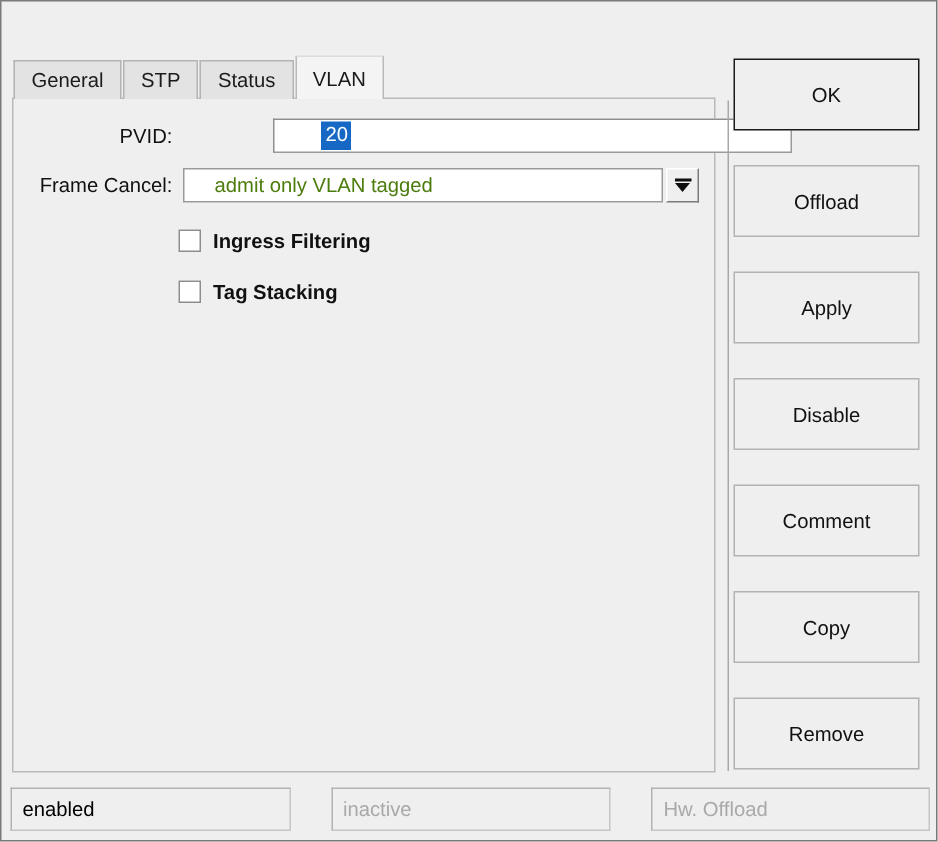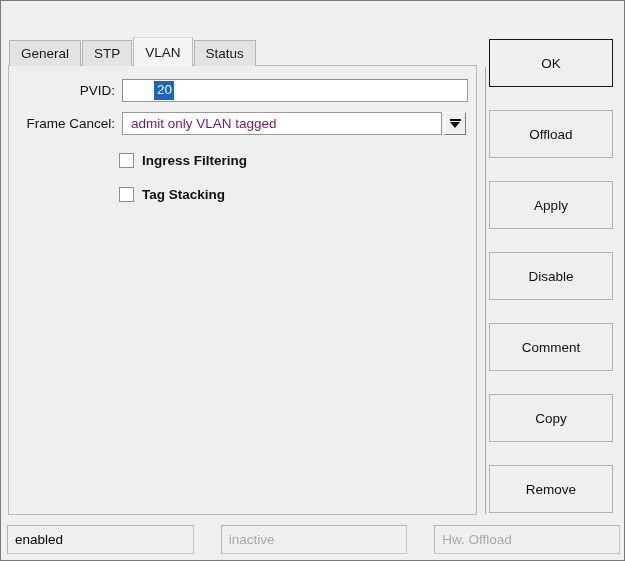--- a/index.html
+++ b/index.html
@@ -164,23 +164,23 @@
     display: flex;
     align-items: center;
   }
   .combo-field {
     background: #ffffff;
     border: 1px solid #9a9a9a;
     box-sizing: border-box;
     height: 23px;
     display: flex;
     align-items: center;
-    padding-left: 8px;
-    font-size: 13.5px;
-    color: #701a75;
+    padding-left: 20px;
+    font-size: 13.5px;
+    color: #4d7c0f;
     overflow: hidden;
     white-space: nowrap;
   }
   .combo-btn {
     width: 22px;
     height: 23px;
     margin-left: 2px;
     background: #efefef;
     border: 1px solid #ffffff;
     border-right-color: #7a7a7a;
@@ -307,33 +307,33 @@
 <div class="window">
 
 
   <div class="tabstrip">
     <div class="tab">
       <span>General</span>
     </div>
     <div class="tab">
       <span>STP</span>
     </div>
+    <div class="tab">
+      <span>Status</span>
+    </div>
     <div class="tab active">
       <span>VLAN</span>
     </div>
-    <div class="tab">
-      <span>Status</span>
-    </div>
   </div>
 
   <div class="panel">
 
-    <div class="field-row" style="left:0px; top:13px;">
+    <div class="field-row" style="left:0px; top:13px;gap:44px;">
       <div class="field-label" style="width:106px;">PVID:</div>
-      <div class="text-input" style="width:346px; margin-left:7px;padding-left:31px;">
+      <div class="text-input" style="width:346px; margin-left:23px;padding-left:31px;">
         <span class="sel-text">20</span>
       </div>
     </div>
 
     <div class="field-row" style="left:0px; top:46px;">
       <div class="field-label" style="width:106px;">Frame Cancel:</div>
       <div class="combo-wrap" style="margin-left:7px;">
         <div class="combo-field" style="width:320px;">admit only VLAN tagged</div>
         <div class="combo-btn">
           <span class="arrow-down">

